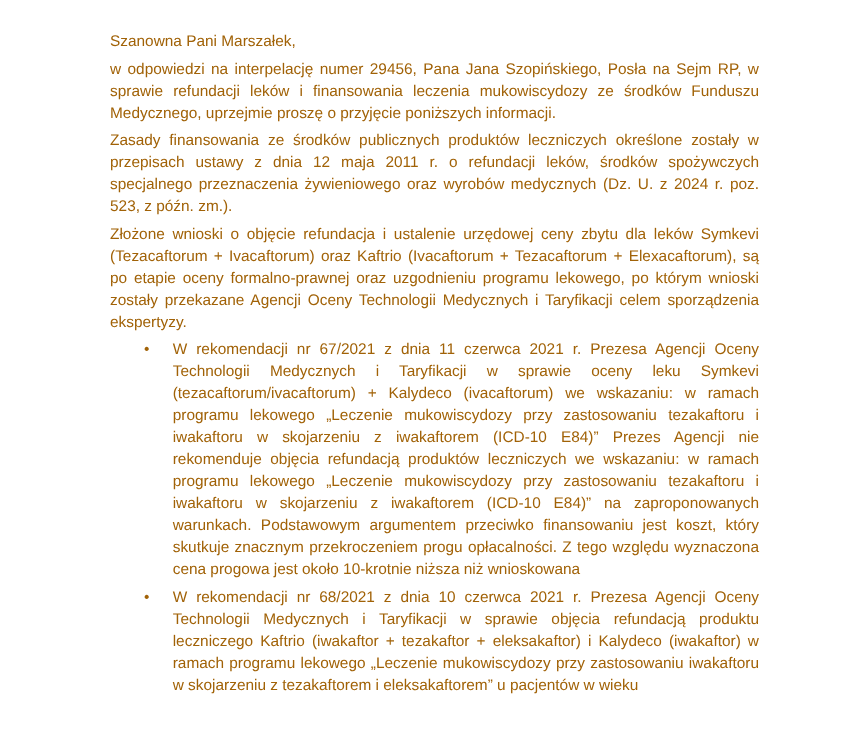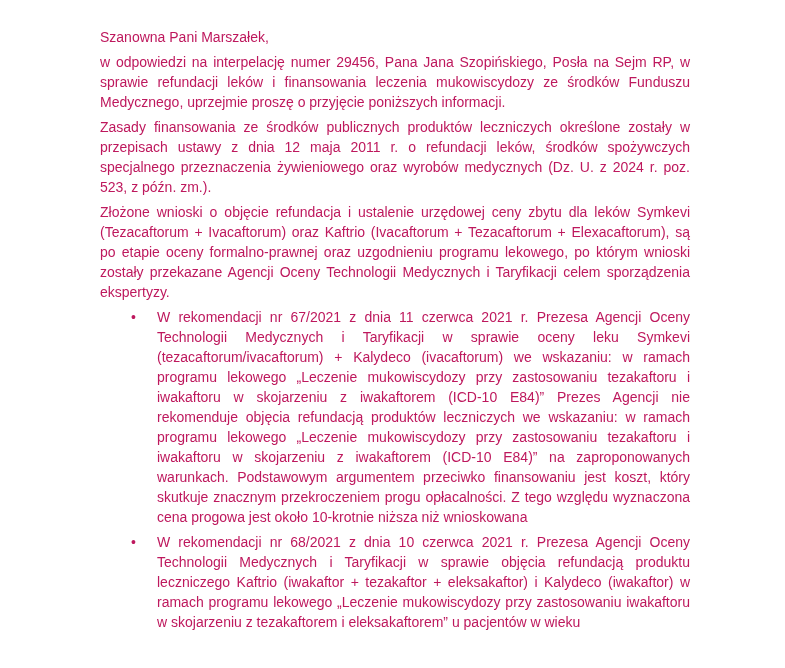--- a/index.html
+++ b/index.html
@@ -9,21 +9,21 @@
   }
   .page {
     position: relative;
     width: 785px;
     height: 668px;
     background: #ffffff;
     overflow: hidden;
     font-family: "Liberation Sans", sans-serif;
     font-size: 14px;
     line-height: 20px;
-    color: #be185d;
+    color: #a16207;
     -webkit-font-smoothing: antialiased;
   }
   .content {
     position: absolute;
     left: 100px;
     top: 27px;
     width: 590px;
   }
   .salutation {
     margin: 0 0 5px 0;

